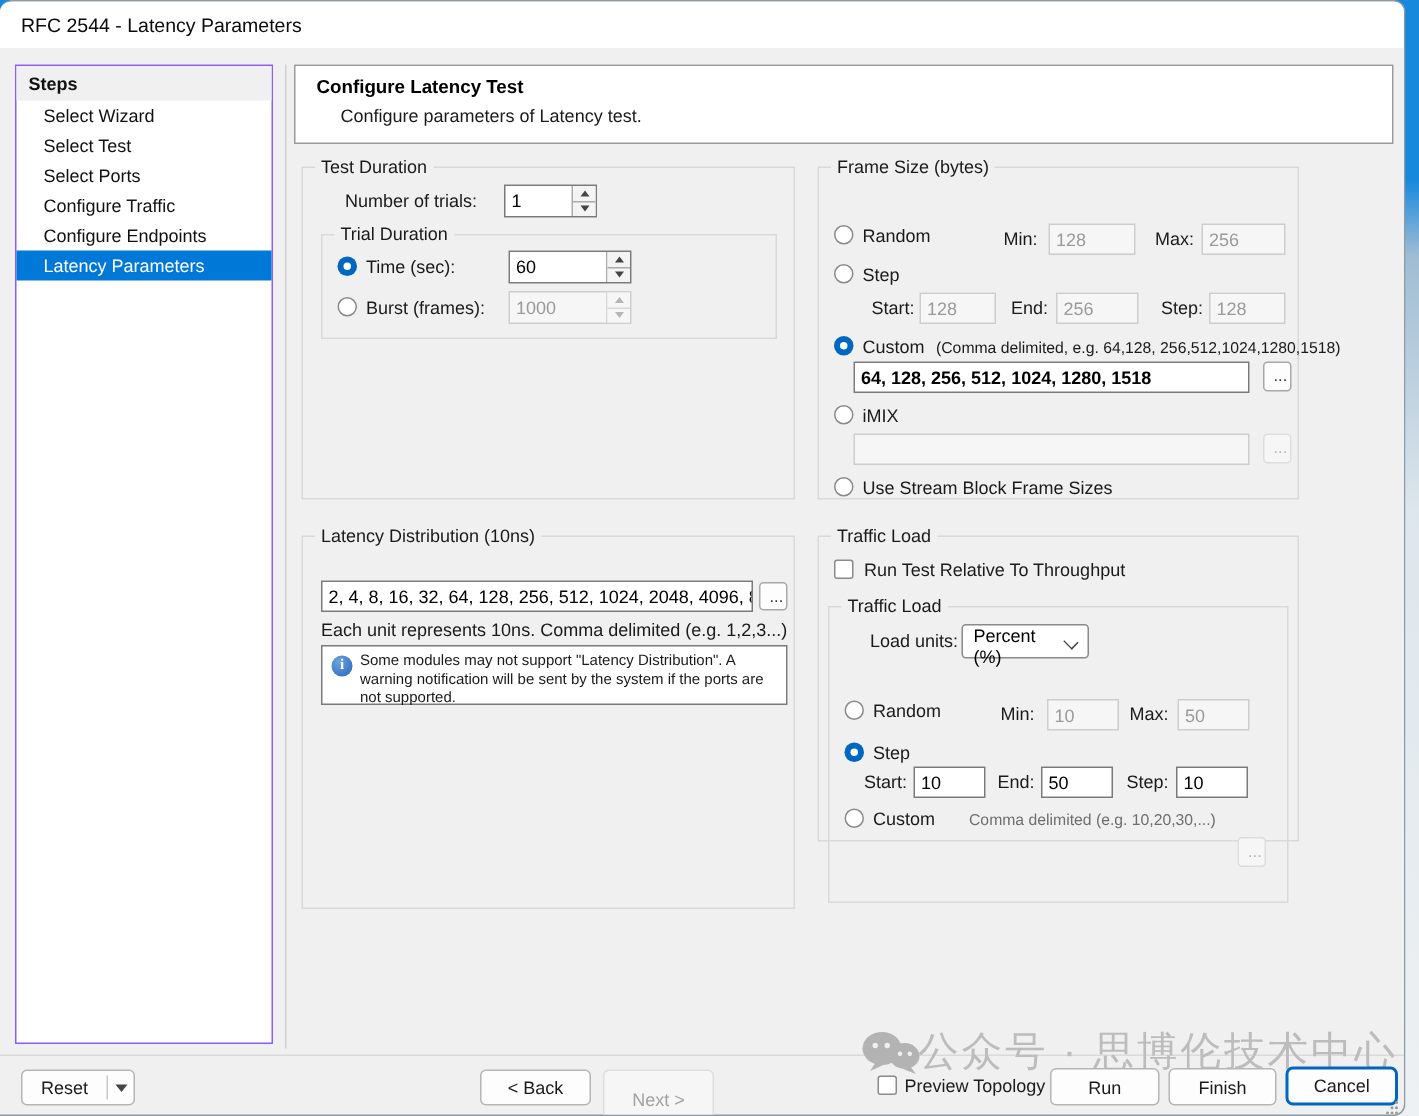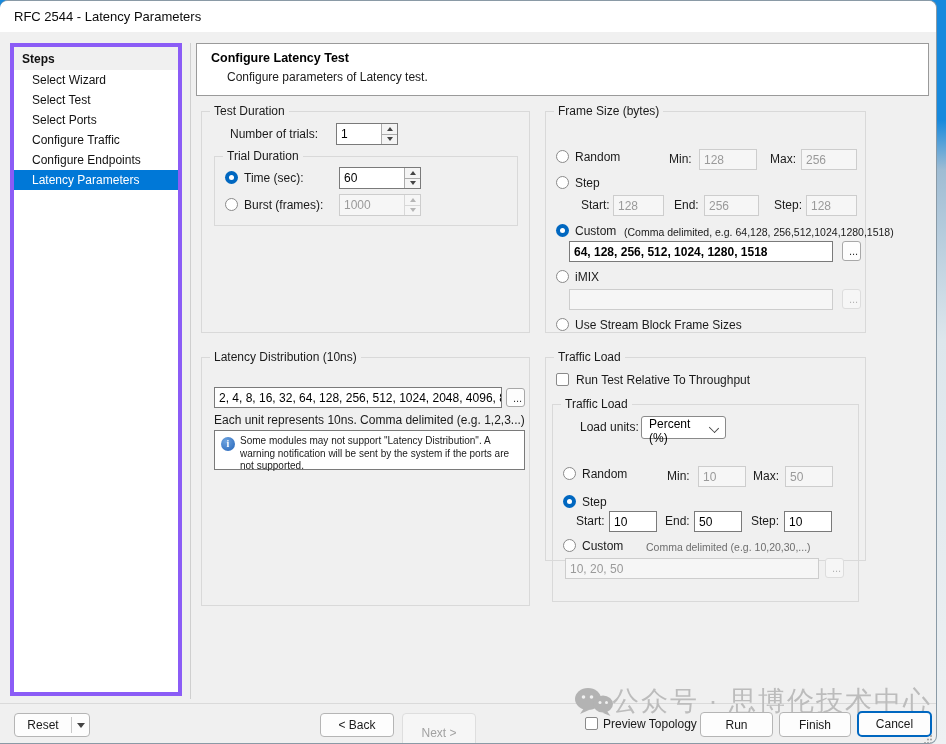--- a/index.html
+++ b/index.html
@@ -9,21 +9,21 @@
     background:linear-gradient(180deg,#1789dd 0px,#1789dd 120px,#9fbcd3 170px,#dde6ec 340px,#eef1f3 744px);
   }
   .dialog{
     position:absolute;left:0;top:0;width:937px;height:744px;
     background:#f0f0f0;border:1px solid #8a9aa6;border-left:none;
     border-radius:8px 8px 8px 0;box-sizing:border-box;overflow:hidden;
   }
   .titlebar{position:absolute;left:0;top:0;width:100%;height:31px;background:#ffffff;}
   .titlebar .title{position:absolute;left:14px;top:0;line-height:31px;font-size:13px;color:#0b0b0b;}
   
-  .sidebar{position:absolute;left:10px;top:42px;width:172px;height:653px;background:#fff;border:4px solid #8b5cf6;box-sizing:border-box;}
+  .sidebar{position:absolute;left:10px;top:42px;width:172px;height:653px;background:#fff;border:1px solid #8b5cf6;box-sizing:border-box;}
   .steps-header{background:#f0f0f0;font-weight:bold;font-size:12px;color:#111;padding:5px 8px 4px 8px;}
   .step-item{font-size:12px;color:#111;padding:3px 6px 3px 18px;height:14px;line-height:14px;cursor:default;}
   .step-item.selected{background:#0078d7;color:#fff;}
   .v-divider{position:absolute;left:190px;top:42px;width:1px;height:656px;background:#cfcfcf;}
   
   .header-box{position:absolute;left:196px;top:42px;width:733px;height:53px;background:#fff;border:1px solid #9a9a9a;box-sizing:border-box;}
   .header-box .h-title{position:absolute;left:14px;top:7px;font-size:12.5px;font-weight:bold;color:#000;}
   .header-box .h-sub{position:absolute;left:30px;top:26px;font-size:12px;color:#1a1a1a;}
   
   .grp{position:absolute;border:1px solid #d9d9d9;box-sizing:border-box;}
@@ -196,21 +196,20 @@
       <span class="lbl" style="left:29px;top:90px;">Step</span>
       <span class="lbl" style="left:23px;top:109px;">Start:</span>
       <div class="txt" style="left:56px;top:106px;width:48px;">10</div>
       <span class="lbl" style="left:112px;top:109px;">End:</span>
       <div class="txt" style="left:141px;top:106px;width:48px;">50</div>
       <span class="lbl" style="left:198px;top:109px;">Step:</span>
       <div class="txt" style="left:231px;top:106px;width:48px;">10</div>
       <span class="radio" style="left:10px;top:134px;"></span>
       <span class="lbl" style="left:29px;top:134px;">Custom</span>
       <span class="hint dim" style="left:93px;top:136px;">Comma delimited (e.g. 10,20,30,...)</span>
-      <div class="txt dis" style="left:12px;top:153px;width:254px;">10, 20, 50</div>
       <button class="ell dis" style="left:272px;top:153px;width:19px;height:20px;">...</button>
     </div>
   </div>
 
   <div class="h-divider"></div>
 
   <span class="wm-icon">
     <svg width="40" height="30" viewBox="0 0 40 30">
       <ellipse cx="14" cy="12" rx="13" ry="11" fill="#b3b3b3"></ellipse>
       <path d="M10 21 l-4 6 l9 -4 z" fill="#b3b3b3"></path>

